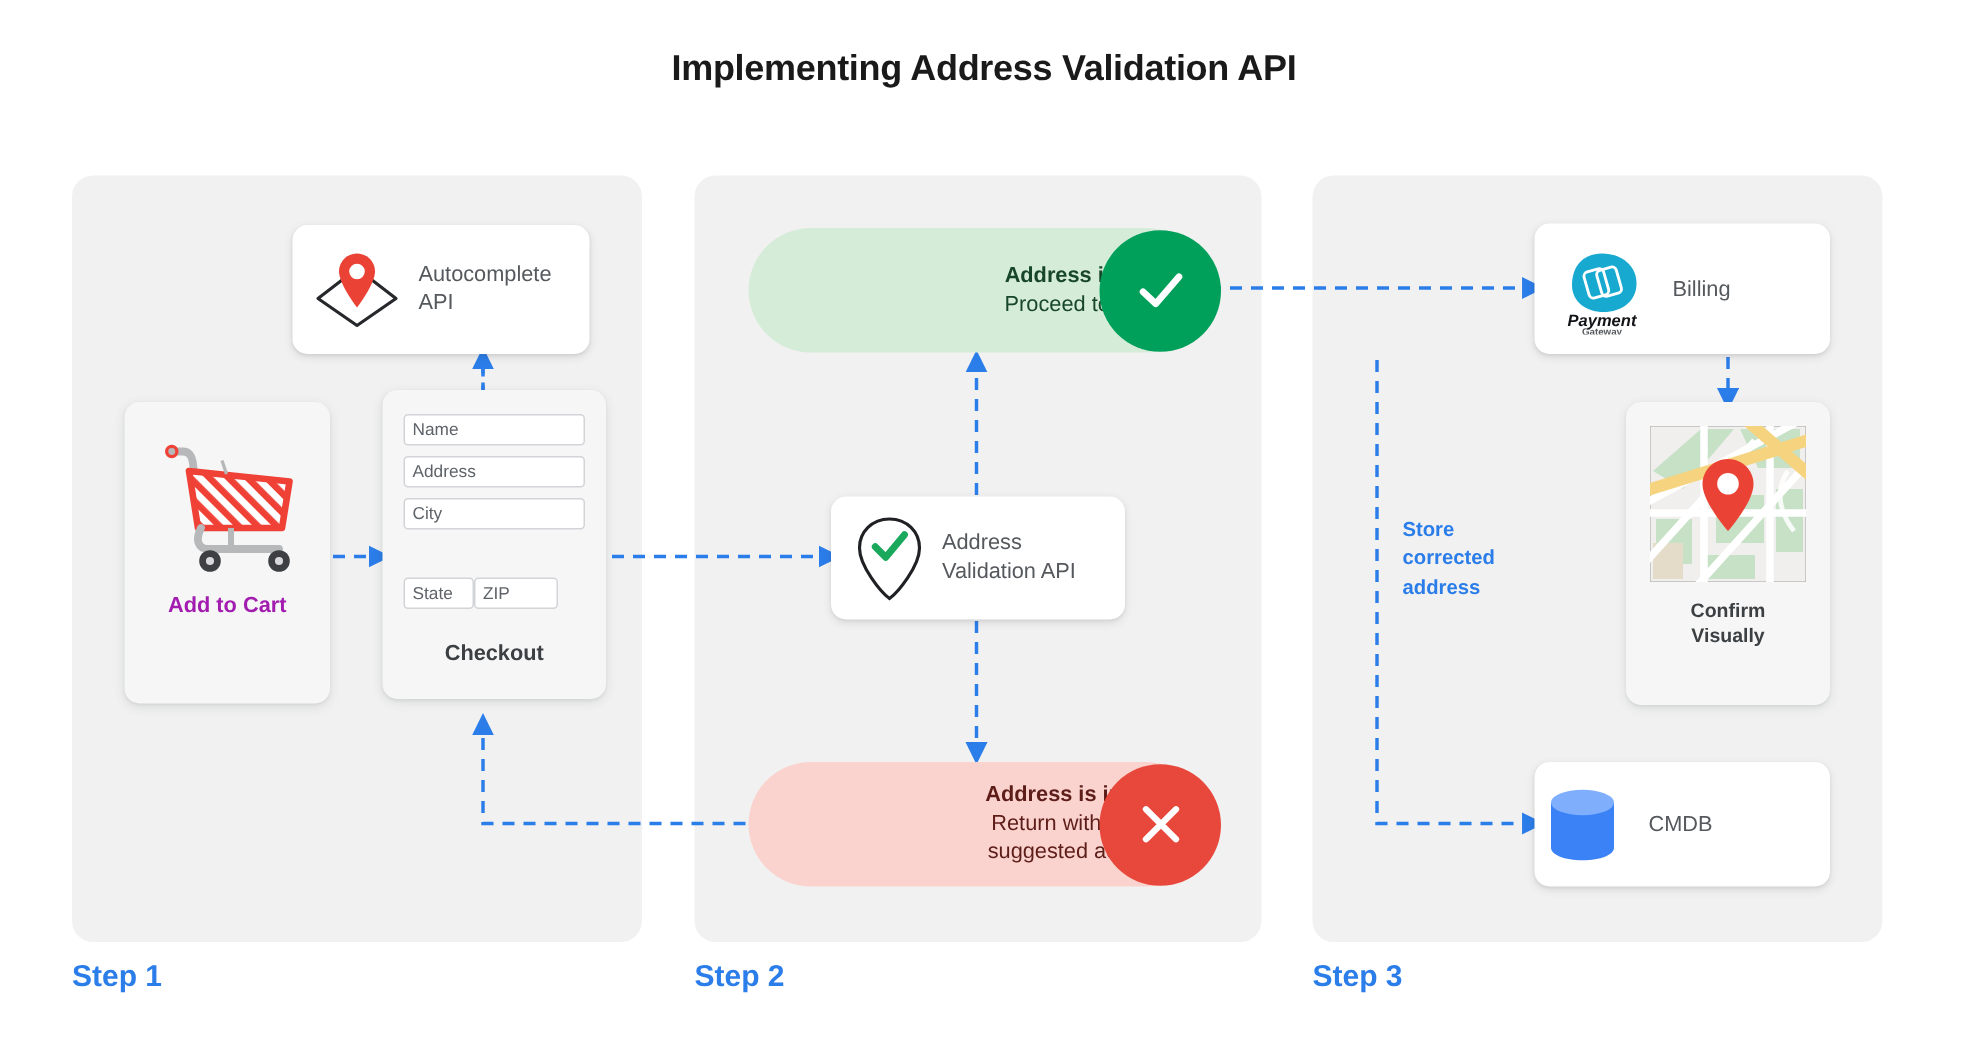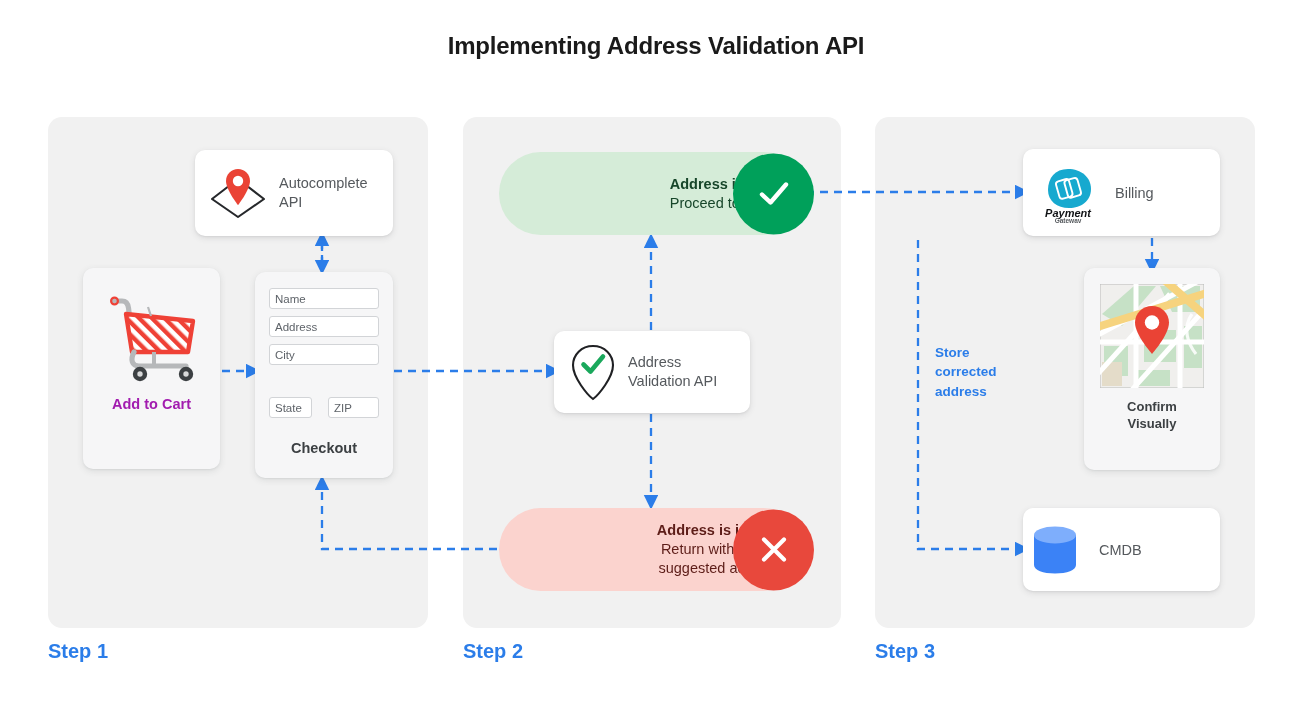--- a/index.html
+++ b/index.html
@@ -70,32 +70,32 @@
     align-items: center; justify-content: flex-start;
     padding-top: 14px;
   }
   #addtocart-label {
     margin-top: 10px;
     font-size: 14.5px; font-weight: 700; color: #a21caf;
   }
 
   
   #card-checkout {
-    left: 255px; top: 272px; width: 138px; height: 206px;
+    left: 255px; top: 260px; width: 149px; height: 206px;
     padding: 16px 14px 0 14px;
   }
   .field {
     height: 21px; width: 100%;
     border: 1px solid #d2d4d7; border-radius: 3px;
     background: #fff;
     font-size: 11.5px; color: #5e6369;
     display: flex; align-items: center;
     padding-left: 5px; margin-bottom: 7px;
   }
-  #field-row { display: flex; gap: 16px; margin-top: 32px; }
+  #field-row { display: flex; gap: 0; margin-top: 32px; }
   #field-state { width: 47px; }
   #field-zip   { width: 56px; }
   #checkout-label {
     margin-top: 15px; text-align: center;
     font-size: 14.5px; font-weight: 700; color: #3c4043;
   }
 
   
   .pill {
     position: absolute;

